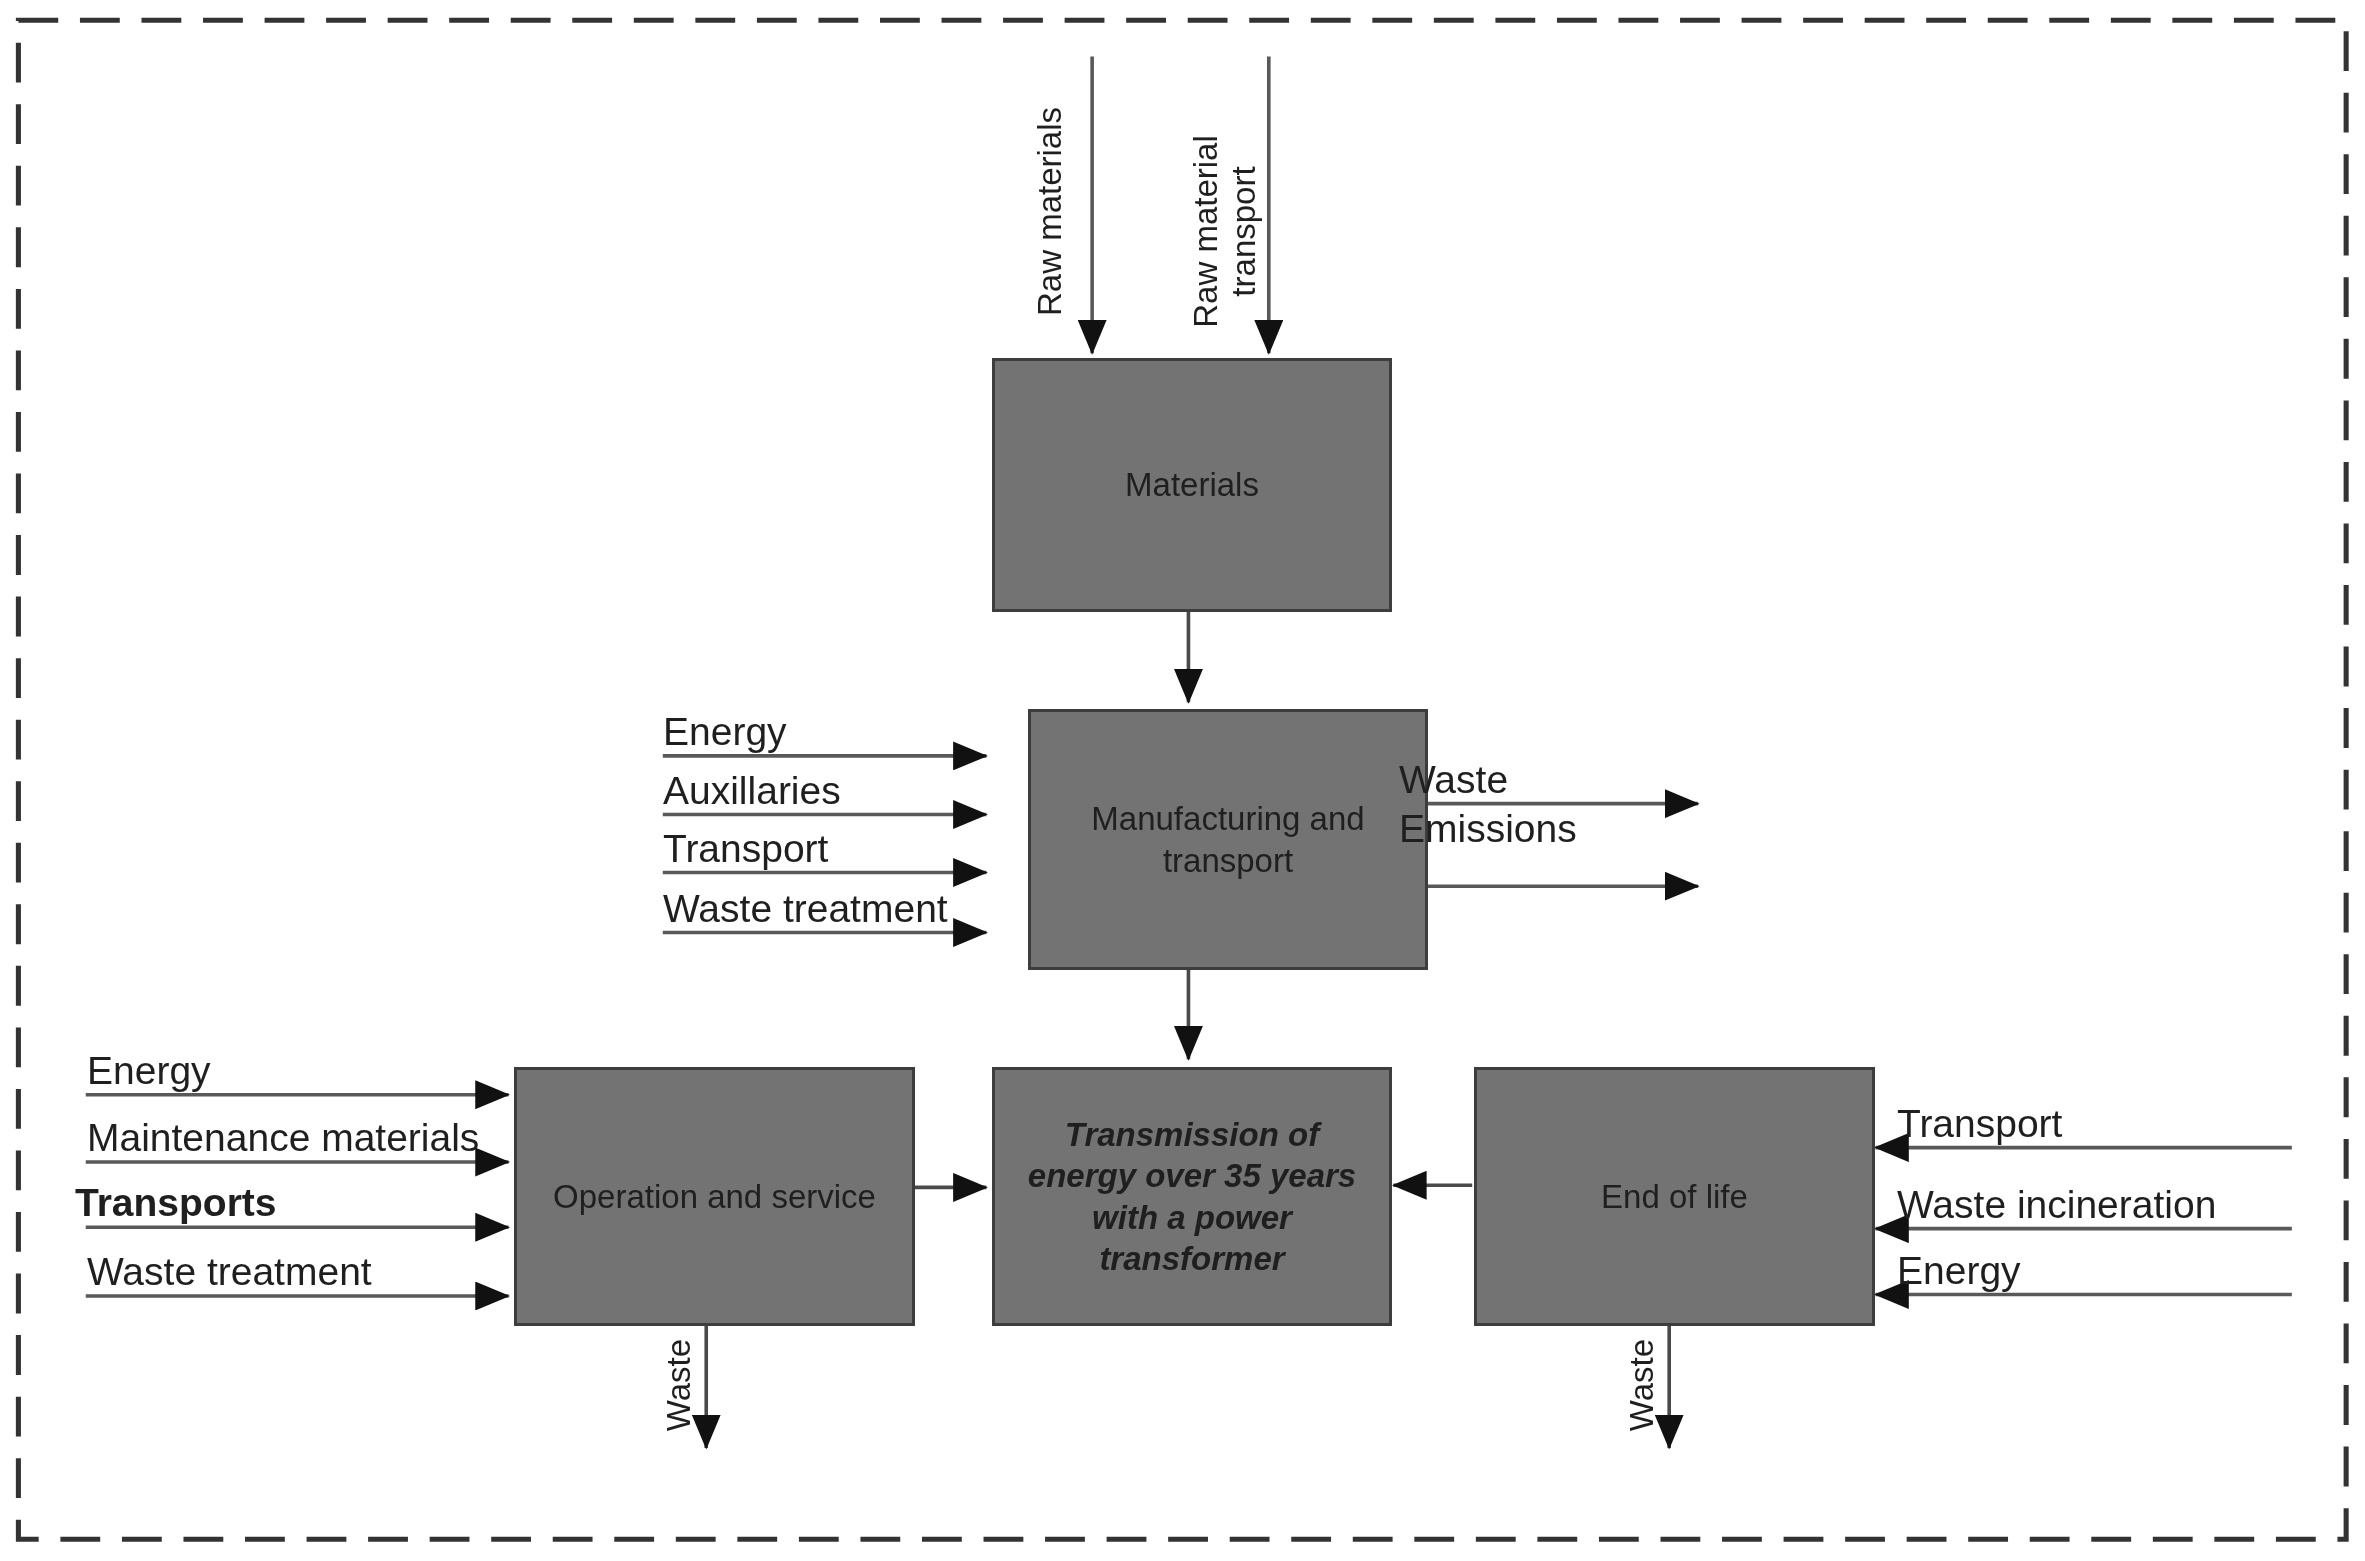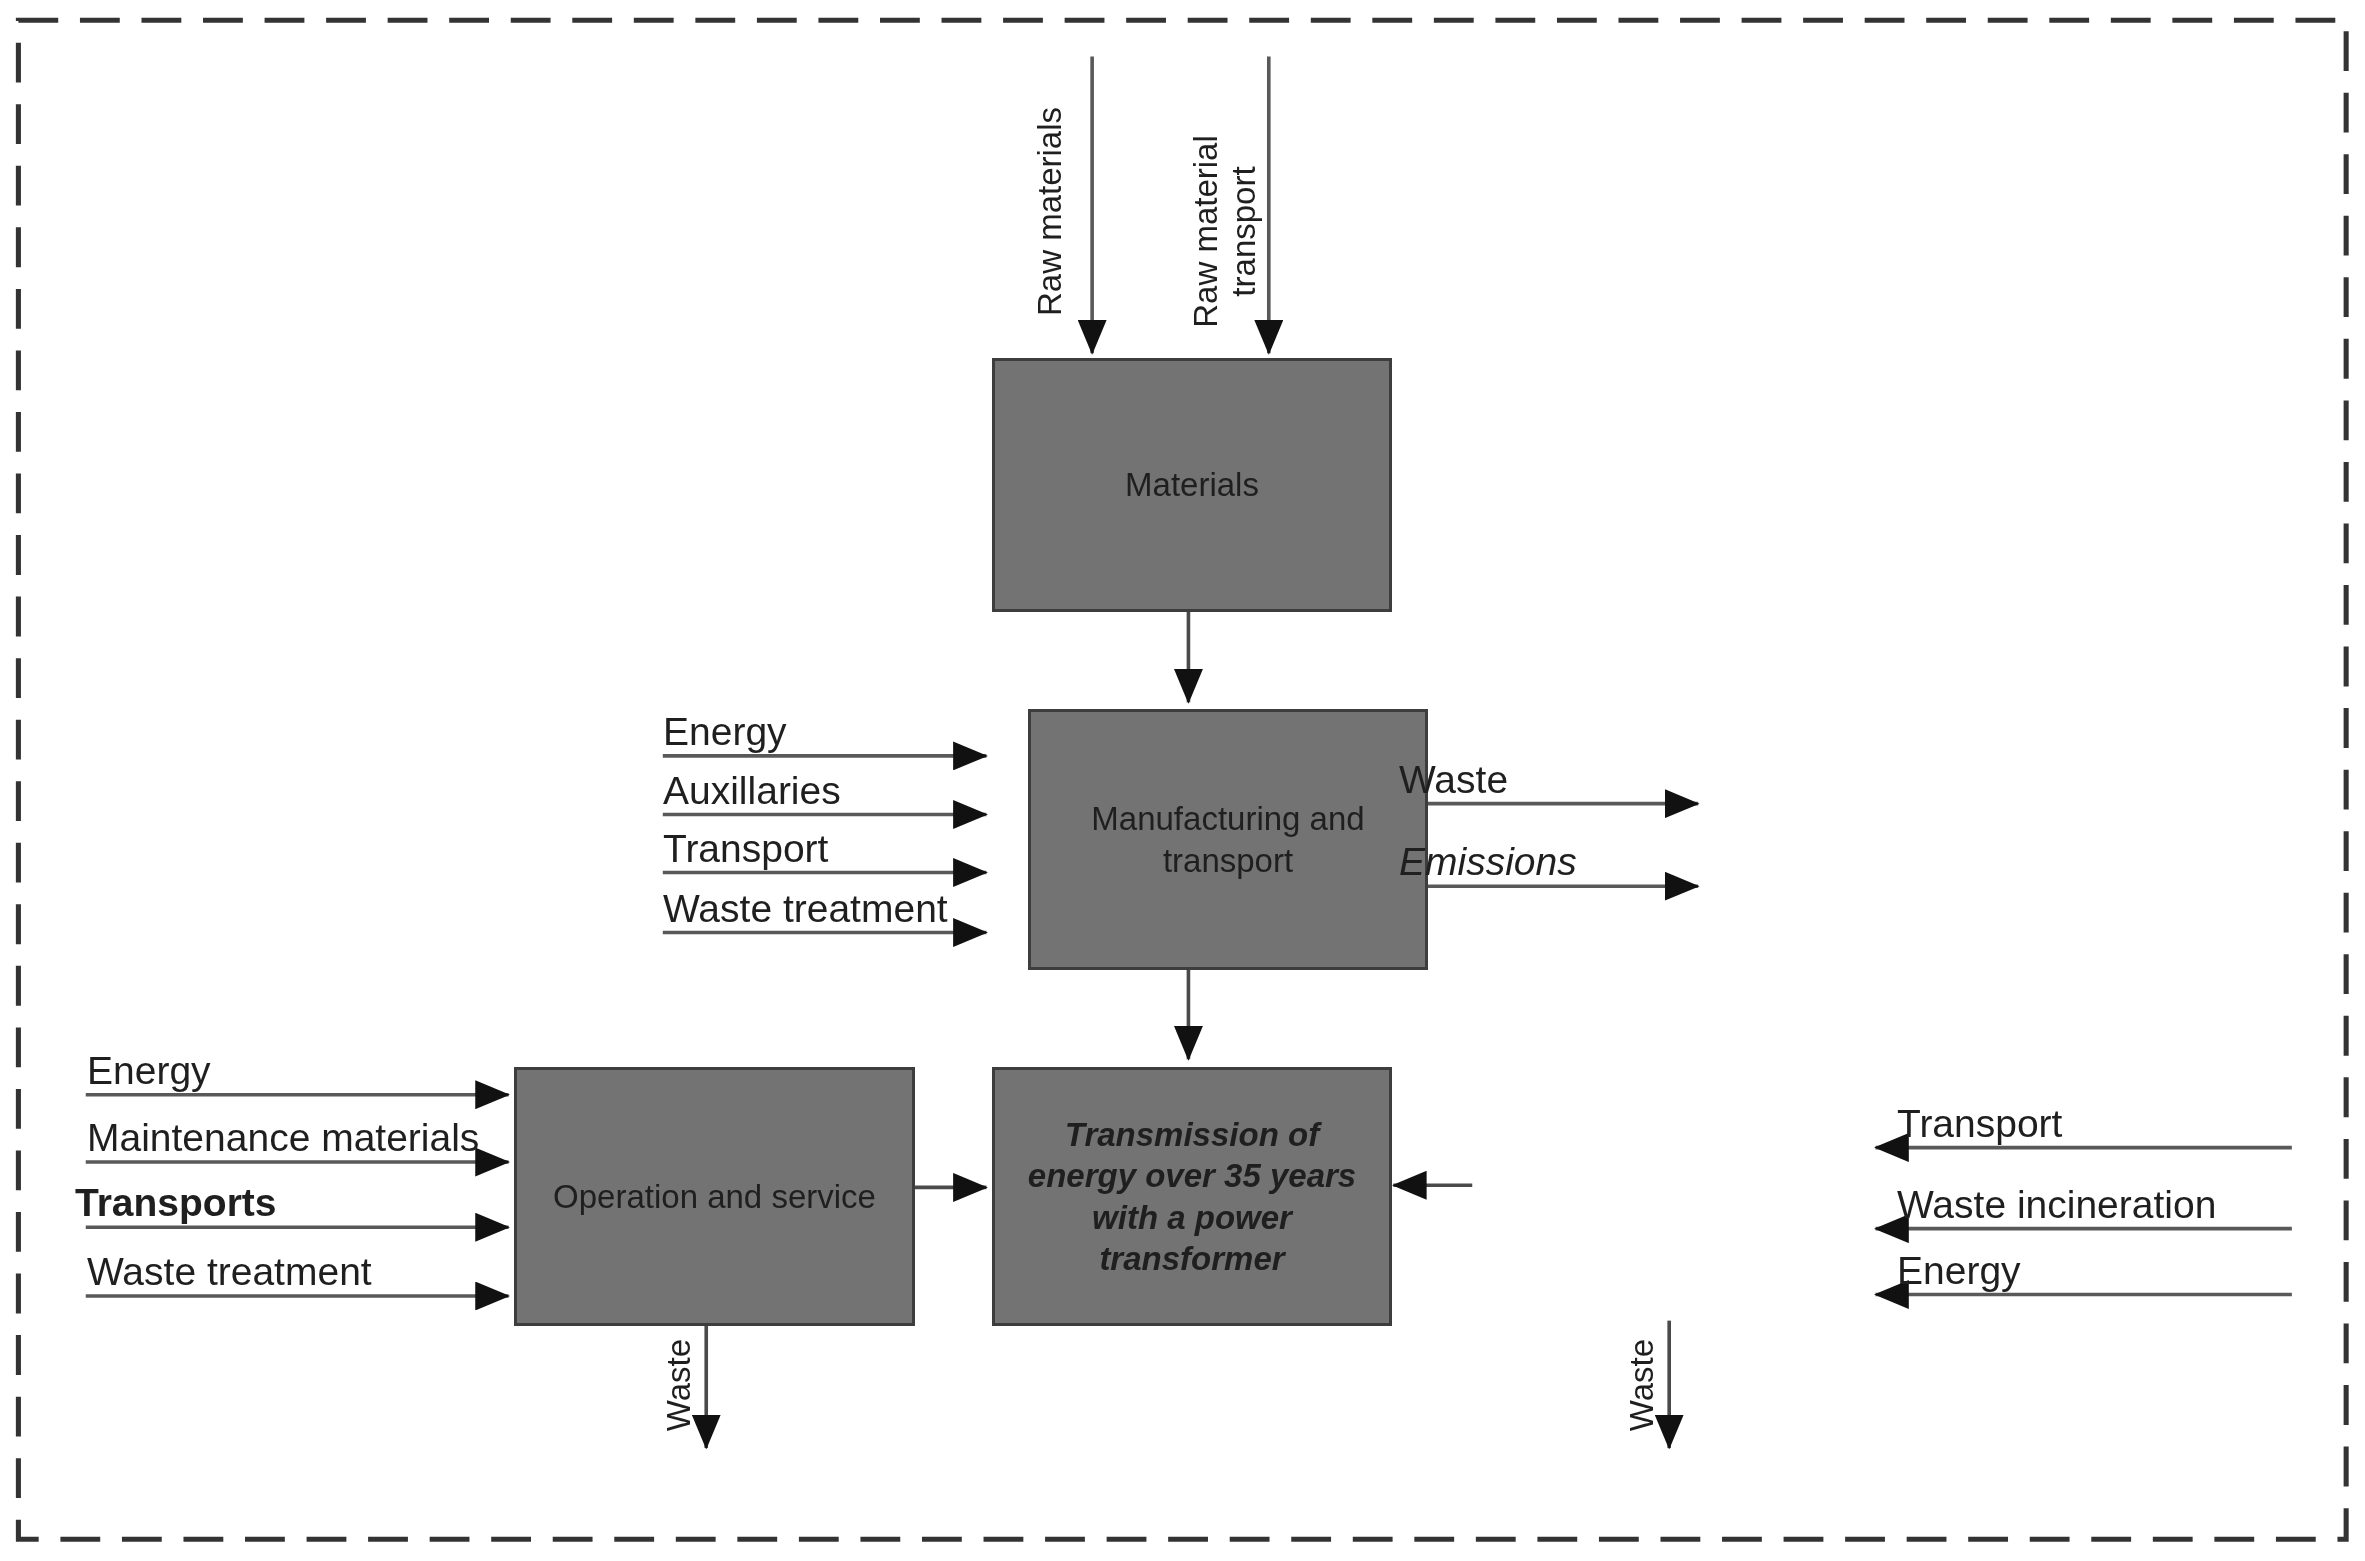--- a/index.html
+++ b/index.html
@@ -91,31 +91,34 @@
   </div>
 
   <div class="box box--bold" style="left:992px;top:1067px;width:394px;height:253px;font-style:italic;">
     <span class="inner" style="width:348px;">Transmission of energy over 35 years with a power transformer</span>
   </div>
 
   <div class="box" style="left:514px;top:1067px;width:395px;height:253px;">
     <span class="inner">Operation and service</span>
   </div>
 
+  <div class="box" style="left:1474px;top:1067px;width:395px;height:253px;">
+    <span class="inner">End of life</span>
+  </div>
 
   <div class="rot-label" style="left:899px;top:191px;width:304px;height:41px;white-space:nowrap;">Raw materials</div>
   <div class="rot-label" style="left:1108px;top:194px;width:232px;height:75px;">Raw material transport</div>
 
   <div class="io-label" style="left:663px;top:711px;">Energy</div>
   <div class="io-label" style="left:663px;top:770px;">Auxillaries</div>
   <div class="io-label" style="left:663px;top:828px;">Transport</div>
   <div class="io-label" style="left:663px;top:888px;">Waste treatment</div>
 
   <div class="io-label" style="left:1399px;top:759px;">Waste</div>
-  <div class="io-label" style="left:1399px;top:841px;font-style:italic;">Emissions</div>
+  <div class="io-label" style="left:1399px;top:808px;">Emissions</div>
 
   <div class="io-label" style="left:87px;top:1050px;">Energy</div>
   <div class="io-label" style="left:87px;top:1117px;">Maintenance materials</div>
   <div class="io-label" style="left:75px;top:1182px;font-weight:bold;">Transports</div>
   <div class="io-label" style="left:87px;top:1251px;">Waste treatment</div>
 
   <div class="io-label" style="left:1897px;top:1103px;">Transport</div>
   <div class="io-label" style="left:1897px;top:1184px;">Waste incineration</div>
   <div class="io-label" style="left:1897px;top:1250px;">Energy</div>
 

